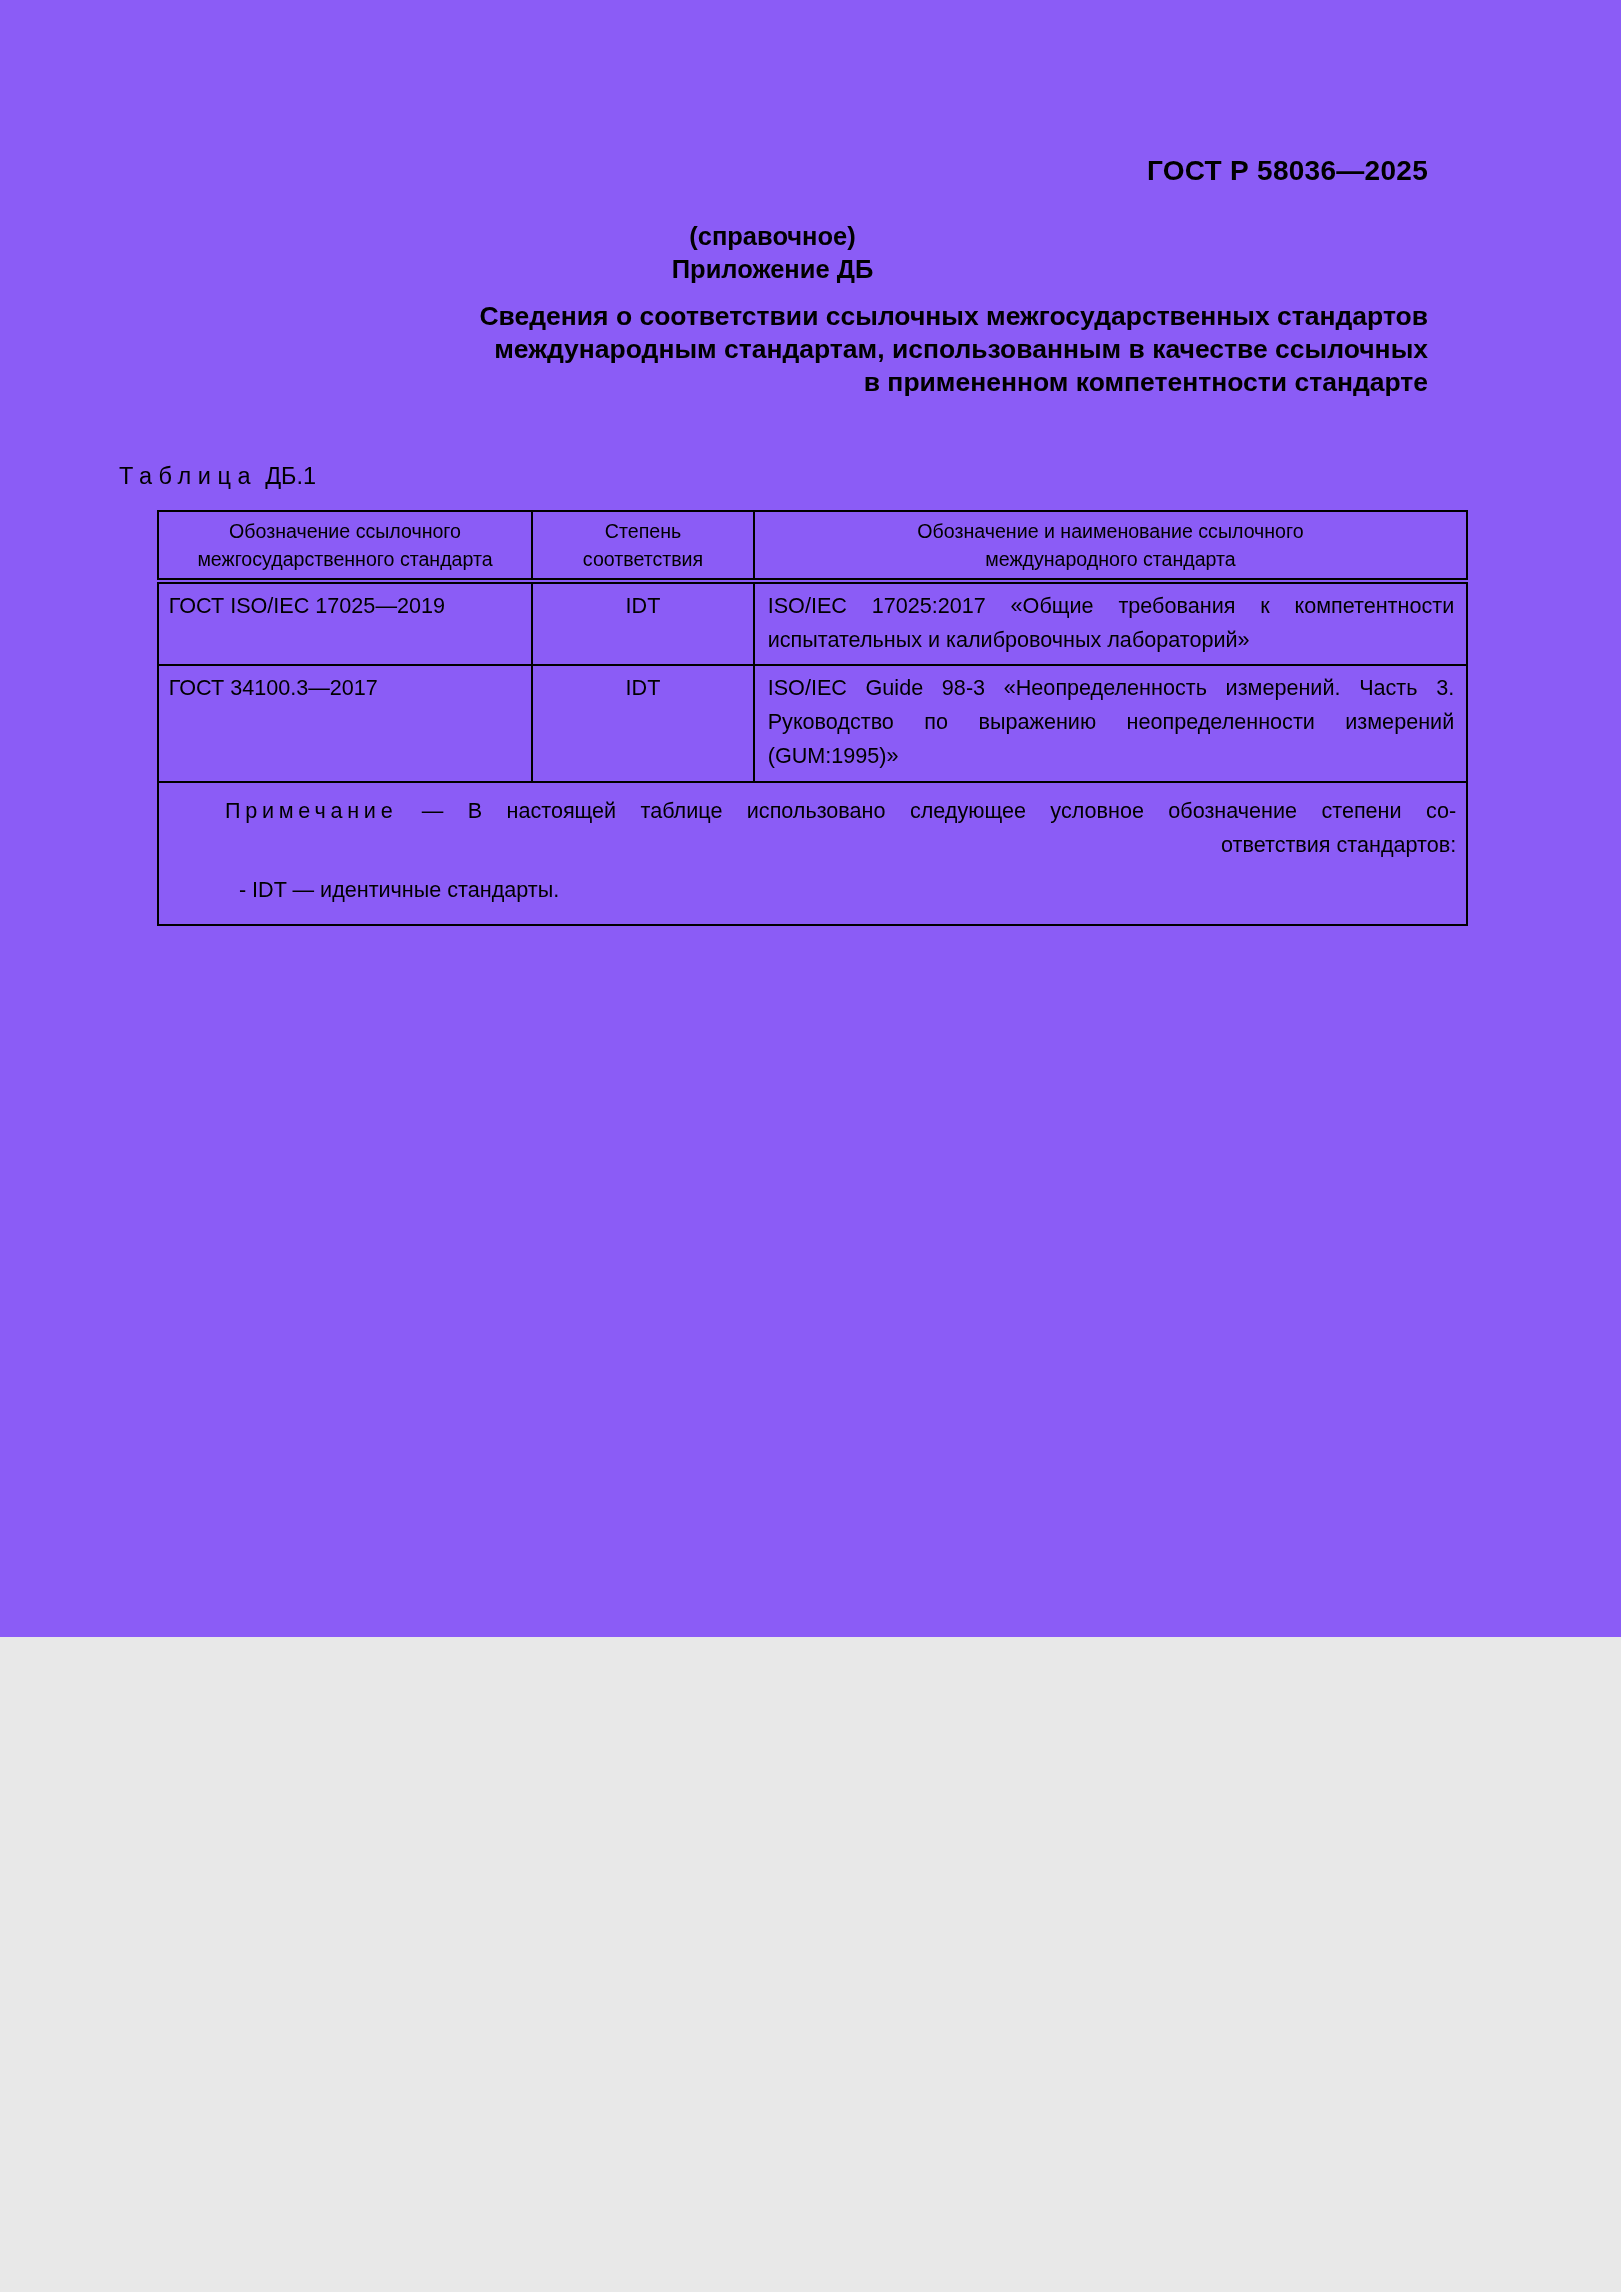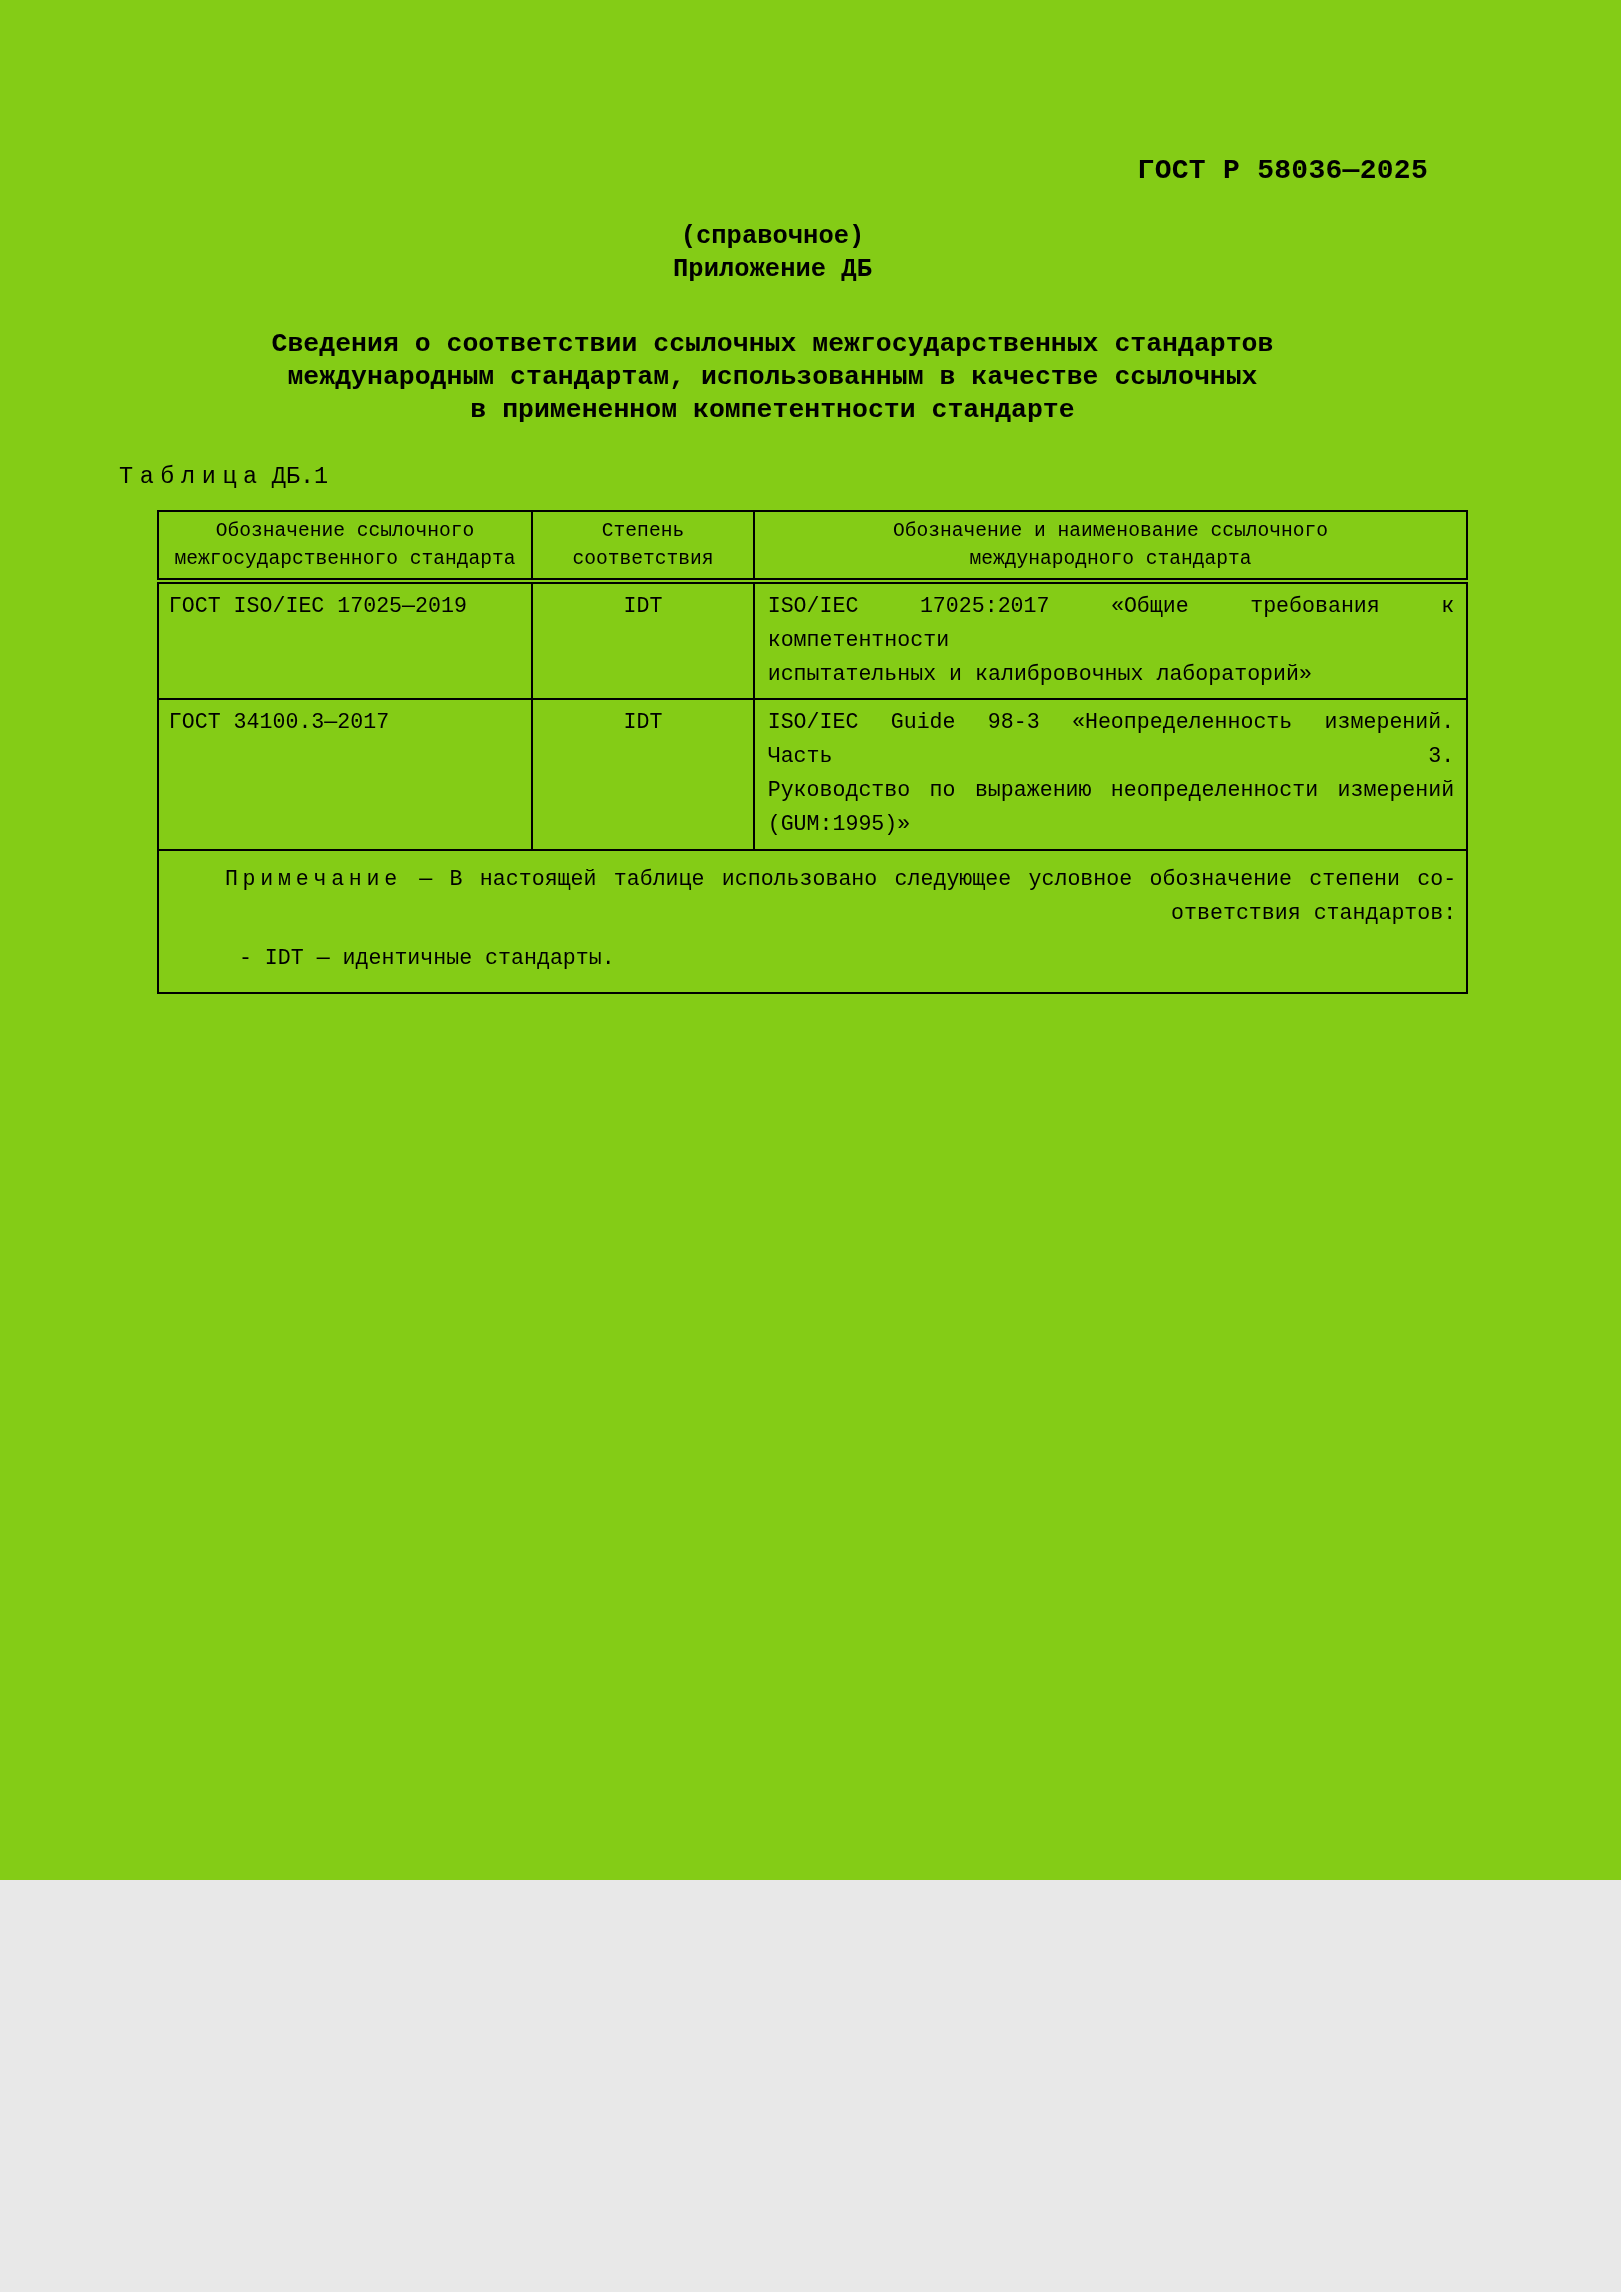--- a/index.html
+++ b/index.html
@@ -1,21 +1,21 @@
 <!DOCTYPE html>
 <html><head>
 <meta charset="utf-8">
 <style>
   html,body { margin:0; padding:0; background:#e8e8e8; }
   .page {
     position: relative;
     width: 1621px;
-    height: 1880px;
-    background: #84cc16;
-    font-family: Liberation Mono, monospace;
+    height: 1637px;
+    background: #8b5cf6;
+    font-family: Liberation Sans, sans-serif;
     color: #000000;
     overflow: hidden;
   }
   .doc-number {
     position: absolute;
     top: 155px;
     right: 193px;
     font-size: 28px;
     font-weight: bold;
     letter-spacing: 0.01em;
@@ -25,24 +25,24 @@
     top: 220px;
     left: 117px;
     width: 1311px;
     text-align: center;
     font-size: 25.5px;
     font-weight: bold;
     line-height: 33px;
   }
   .main-heading {
     position: absolute;
-    top: 328px;
+    top: 300px;
     left: 117px;
     width: 1311px;
-    text-align: center;
+    text-align: right;
     font-size: 26.5px;
     font-weight: bold;
     line-height: 33px;
   }
   .table-label {
     position: absolute;
     top: 463px;
     left: 119px;
     font-size: 23.5px;
   }

